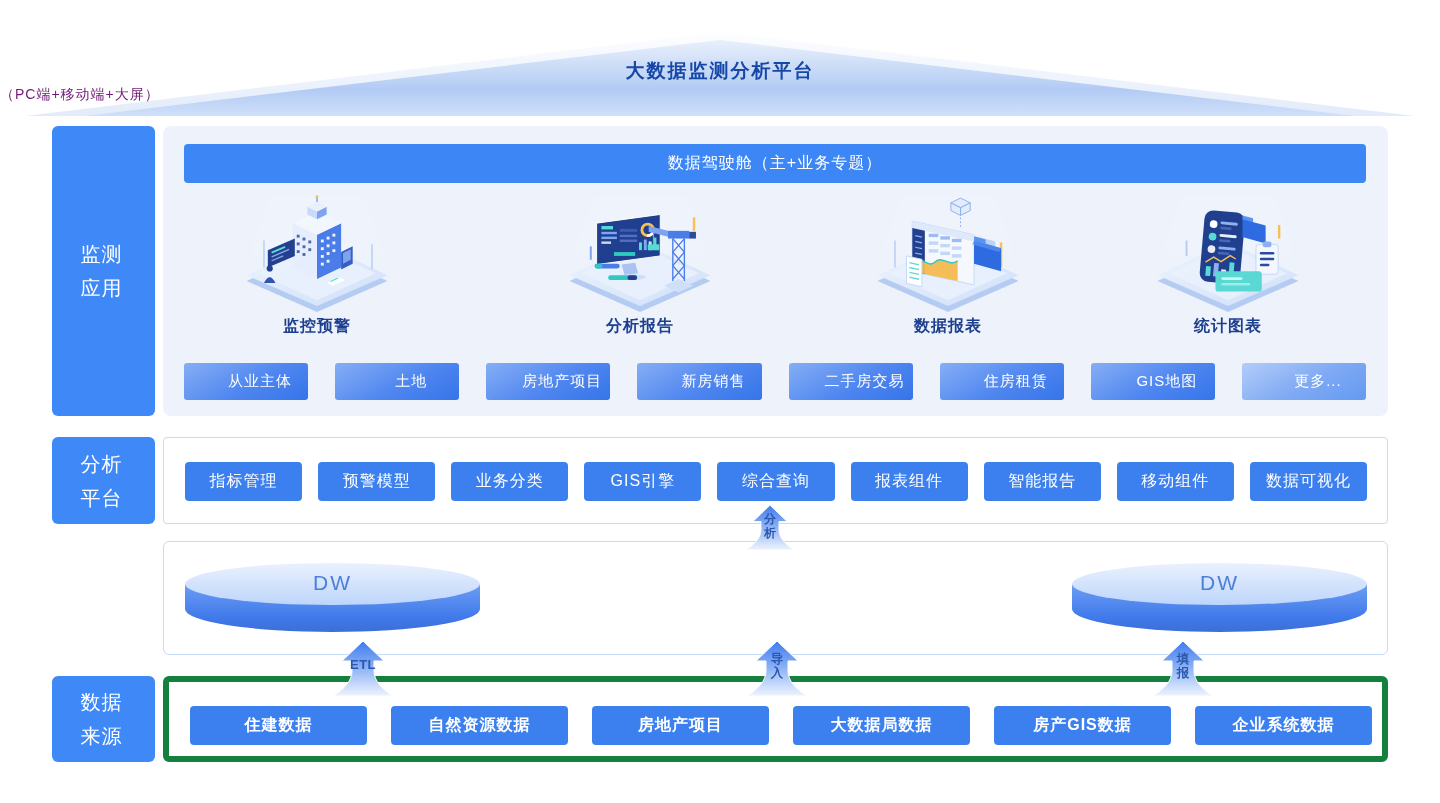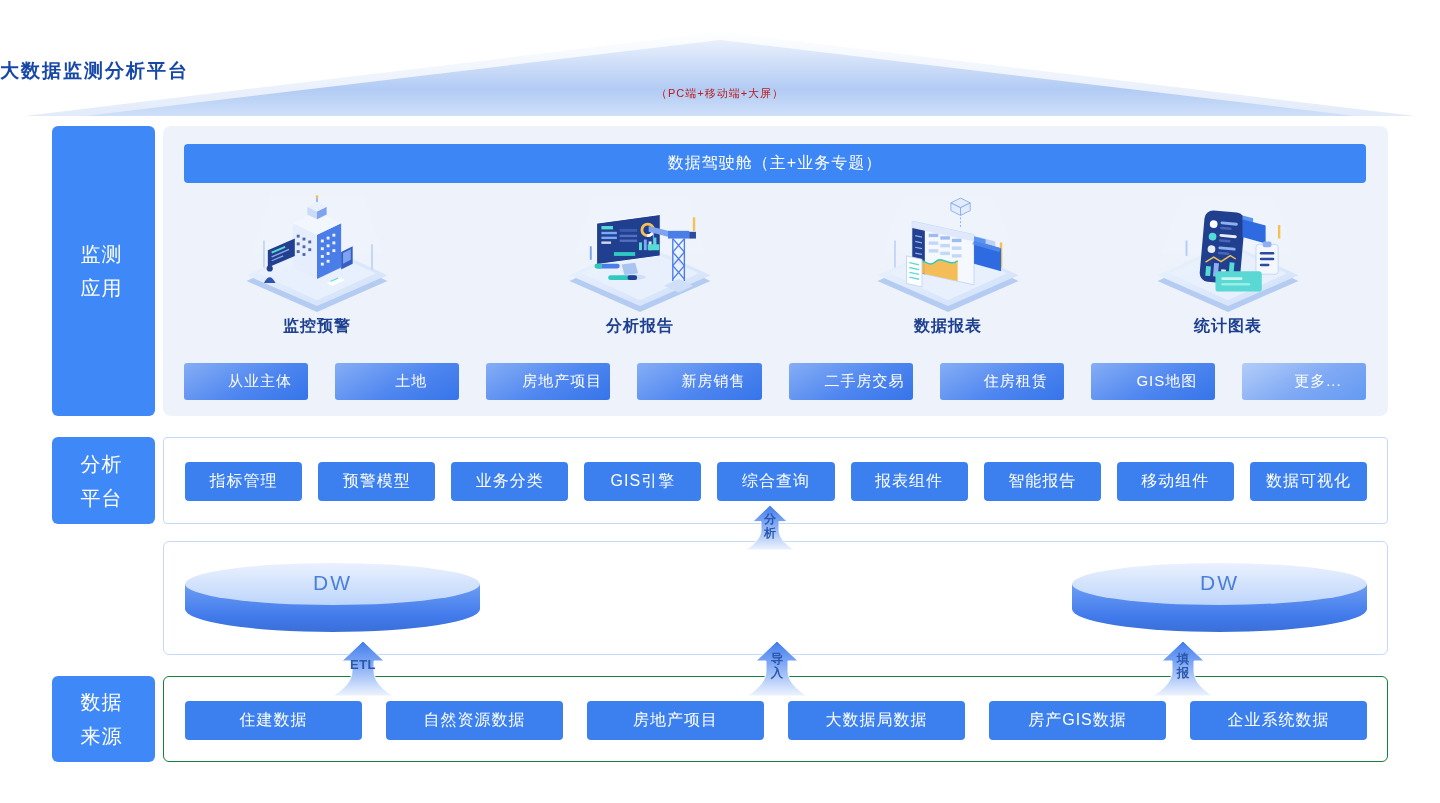--- a/index.html
+++ b/index.html
@@ -6,39 +6,39 @@
   body{font-family:"Liberation Sans","DejaVu Sans",sans-serif;}
   .page{position:relative;width:1440px;height:803px;background:#ffffff;overflow:hidden;}
 
   
   .roof-outer{position:absolute;left:25px;top:32px;width:1390px;height:84px;
     clip-path:polygon(50% 0,100% 100%,0 100%);
     background:linear-gradient(180deg,#fdfeff 0%,#e2ebfa 100%);}
   .roof-inner{position:absolute;left:85px;top:40px;width:1270px;height:76px;
     clip-path:polygon(50% 0,100% 100%,0 100%);
     background:linear-gradient(180deg,#e9f0fc 0%,#b2cbf4 65%,#cfe0f9 100%);}
-  .roof-title{position:absolute;left:0;top:58px;width:100%;text-align:left;
+  .roof-title{position:absolute;left:0;top:58px;width:100%;text-align:center;
     font-size:19px;font-weight:bold;color:#1748a8;letter-spacing:2px;}
-  .roof-subtitle{position:absolute;left:0;top:86px;width:100%;text-align:center;
-    font-size:11px;color:#b91c1c;letter-spacing:1px;}
+  .roof-subtitle{position:absolute;left:0;top:86px;width:100%;text-align:left;
+    font-size:14px;color:#701a75;letter-spacing:1px;}
 
   
   .side-box{position:absolute;left:52px;width:103px;background:#3f88f8;border-radius:6px;
     display:flex;align-items:center;justify-content:center;}
   .side-label{color:#ffffff;font-size:20px;line-height:34px;letter-spacing:1px;
     width:46px;word-break:break-all;text-align:left;}
   .sb1{top:126px;height:290px}.sb2{top:437px;height:87px}
   .sb3{top:541px;height:114px}.sb4{top:676px;height:86px}
 
   
   .panel{position:absolute;left:163px;width:1225px;box-sizing:border-box;}
   .p1{top:126px;height:290px;background:#edf2fb;border-radius:8px;}
   .p2{top:437px;height:87px;background:#ffffff;border:1px solid #c5daf8;border-radius:4px;}
   .p3{top:541px;height:114px;background:#ffffff;border:1px solid #c5daf8;border-radius:6px;}
-  .p4{top:676px;height:86px;background:#ffffff;border:1px solid #15803d;border-radius:6px;}
+  .p4{top:676px;height:86px;background:#ffffff;border:6px solid #15803d;border-radius:6px;font-weight:bold;}
 
   .banner{position:absolute;left:21px;top:18px;width:1182px;height:39px;background:#3d86f6;
     border-radius:4px;color:#ffffff;font-size:16px;display:flex;align-items:center;
     justify-content:center;letter-spacing:1px;}
 
   
   .app{position:absolute;top:68px;width:180px;text-align:center;}
   .app svg{width:164px;height:120px;display:block;margin:0 auto;}
   .app-label{margin-top:2px;font-size:16px;font-weight:bold;color:#1d3f8f;letter-spacing:1px;}
   .a1{left:64px}.a2{left:387px}.a3{left:695px}.a4{left:975px}

